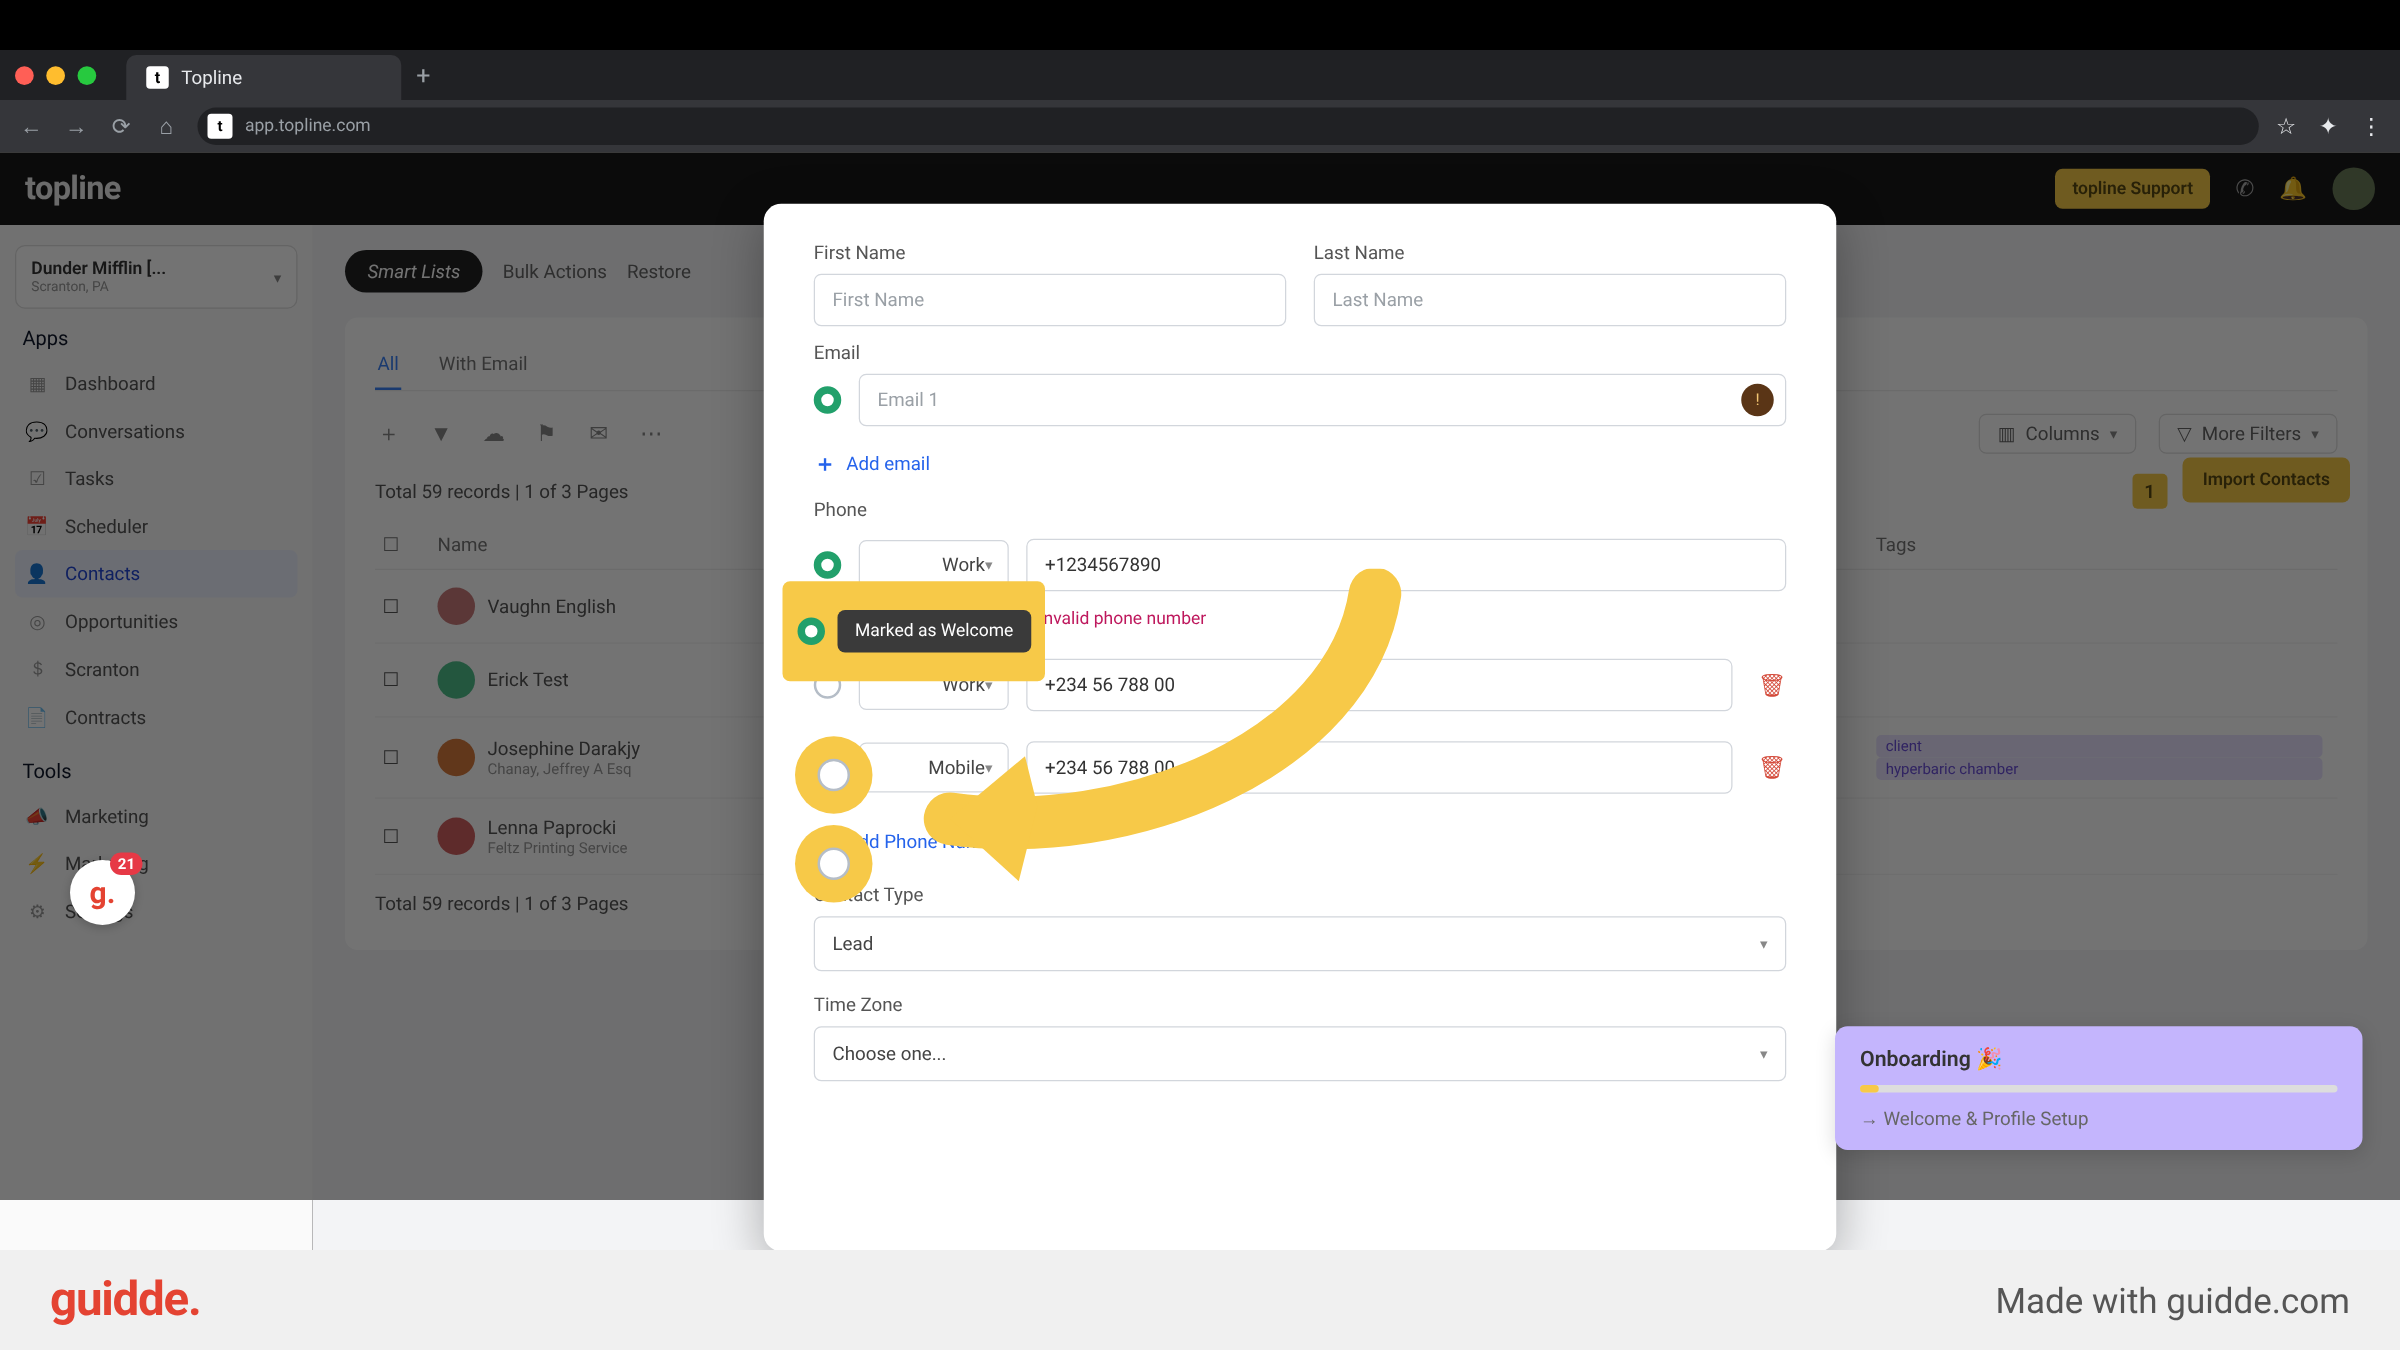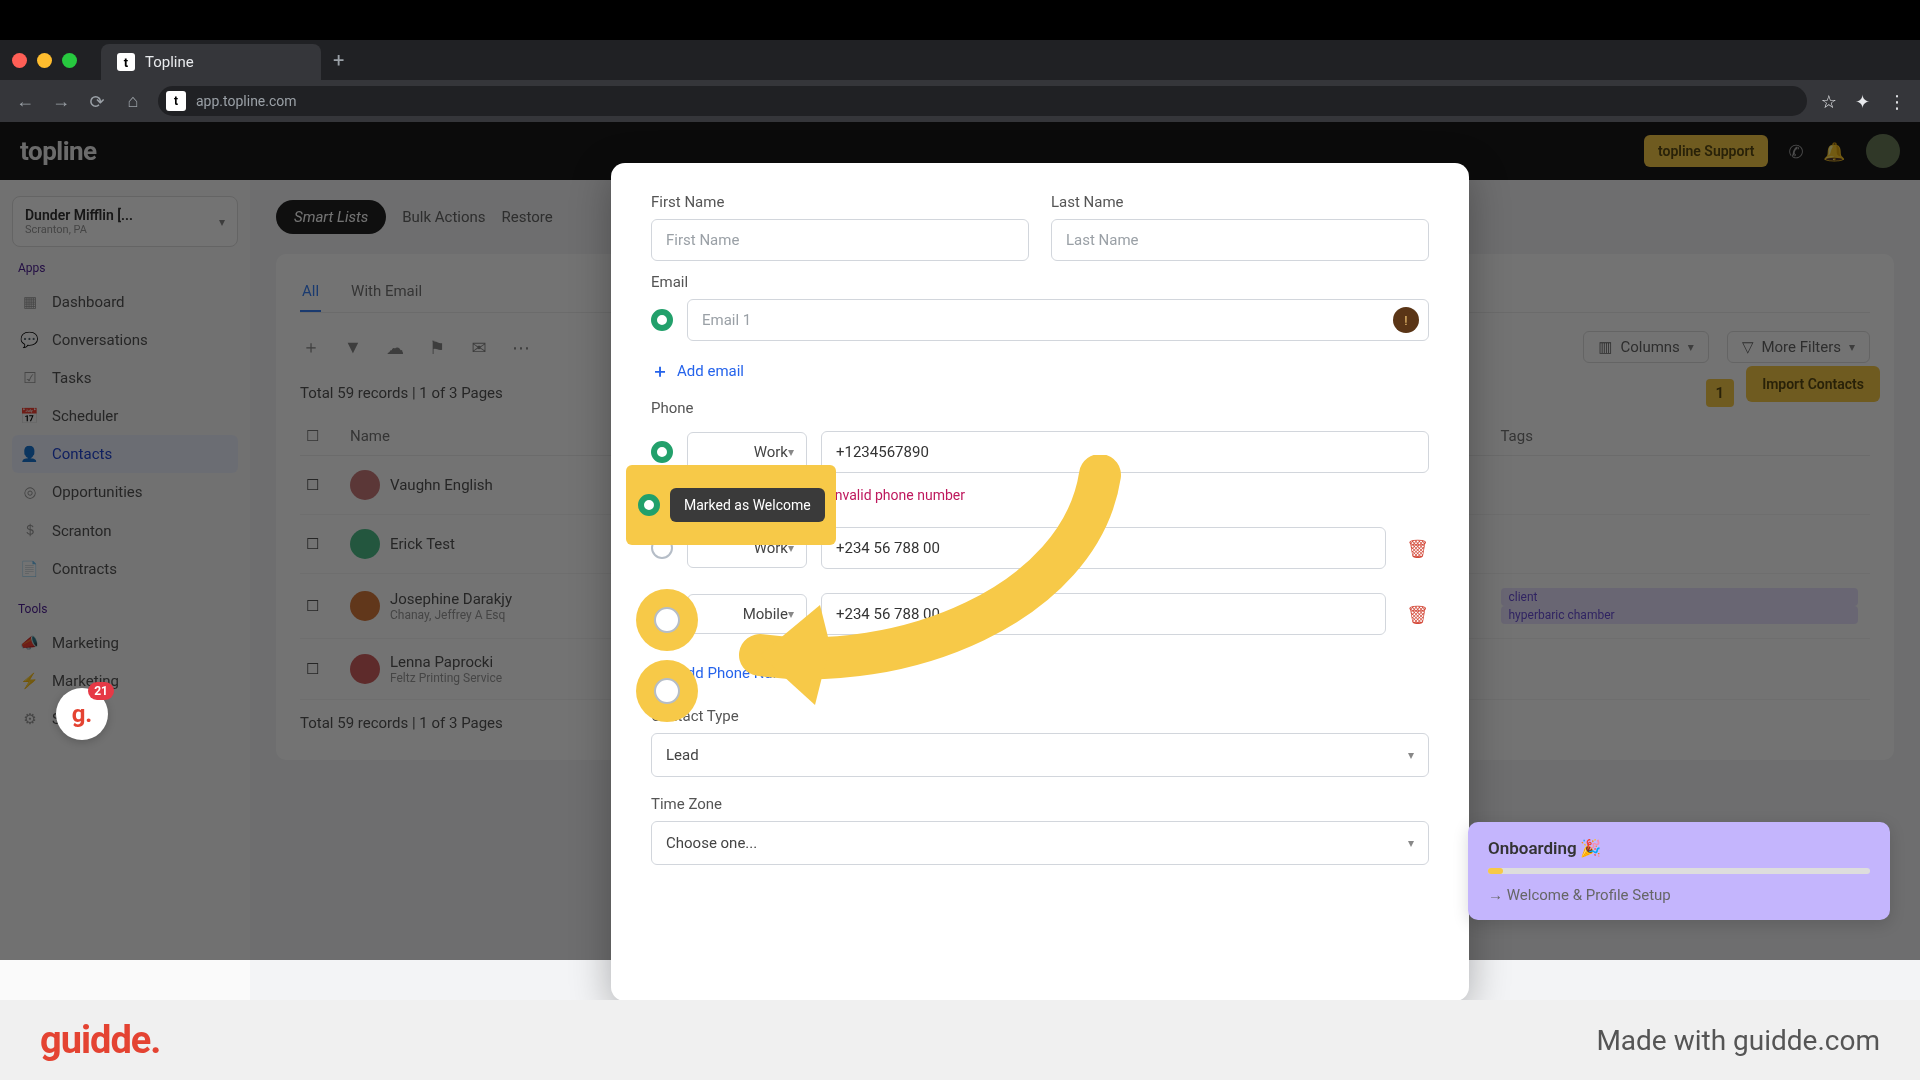--- a/index.html
+++ b/index.html
@@ -37,21 +37,21 @@
 .topbar-right { display: flex; align-items: center; gap: 20px; }
 .support-btn { background: #f7c948; color: #5a4b12; padding: 8px 14px; border-radius: 6px; font-size: 14px; font-weight: 600; }
 .top-ico { color: #aaa; font-size: 18px; }
 .avatar-circle { width: 34px; height: 34px; border-radius: 50%; background: #6b7d5a; }
 
 .app-body { display: flex; height: 892px; }
 .sidebar { width: 250px; background: #fafafa; padding: 16px 12px; font-size: 15px; color: #555; }
 .company-switch { background: #fff; border: 1px solid #ddd; border-radius: 8px; padding: 10px 12px; margin-bottom: 14px; display: flex; align-items: center; justify-content: space-between; }
 .company-switch .txt .name { font-weight: 600; font-size: 14px; color: #333; }
 .company-switch .txt .sub { font-size: 11px; color: #999; }
-.side-group-label { font-size: 12px; color: #4c1d95; margin: 14px 0 8px 6px; }
+.side-group-label { font-size: 16px; color: #0f172a; margin: 14px 0 8px 6px; }
 .side-item { display: flex; align-items: center; gap: 12px; padding: 10px 8px; border-radius: 6px; color: #555; }
 .side-item.active { background: #eef2ff; color: #2347d4; }
 .side-ico { width: 20px; text-align: center; color: #999; }
 
 .main { flex: 1; background: #f3f4f6; padding: 20px 26px; overflow: hidden; }
 .main-tabs-row { display: flex; align-items: center; gap: 16px; margin-bottom: 20px; }
 .pill-dark { background: #222; color: #fff; border-radius: 999px; padding: 8px 18px; font-size: 15px; font-style: italic; }
 .main-tab { color: #666; font-size: 15px; }
 
 .card { background: #fff; border-radius: 10px; padding: 18px 24px; }

